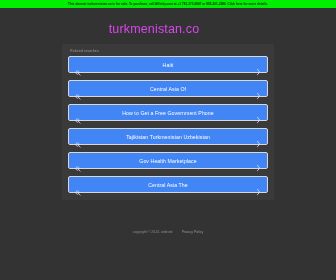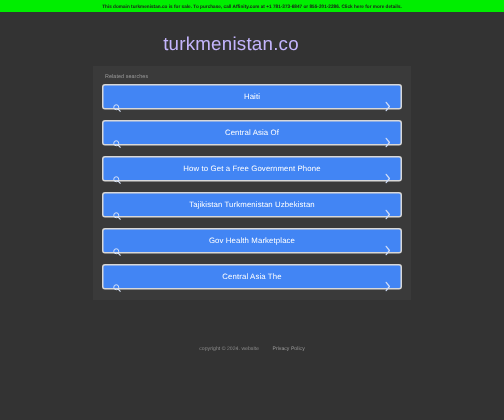--- a/index.html
+++ b/index.html
@@ -39,21 +39,21 @@
   }
 
   
   #page-title {
     position: absolute;
     top: 22px;
     left: 0;
     width: 308px;
     text-align: center;
     font-size: 12.5px;
-    color: #c4b5fd;
+    color: #d946ef;
     letter-spacing: 0.15px;
   }
 
   
   #results-panel {
     position: absolute;
     top: 44px;
     left: 62px;
     width: 212px;
     background: #3a3a3a;

